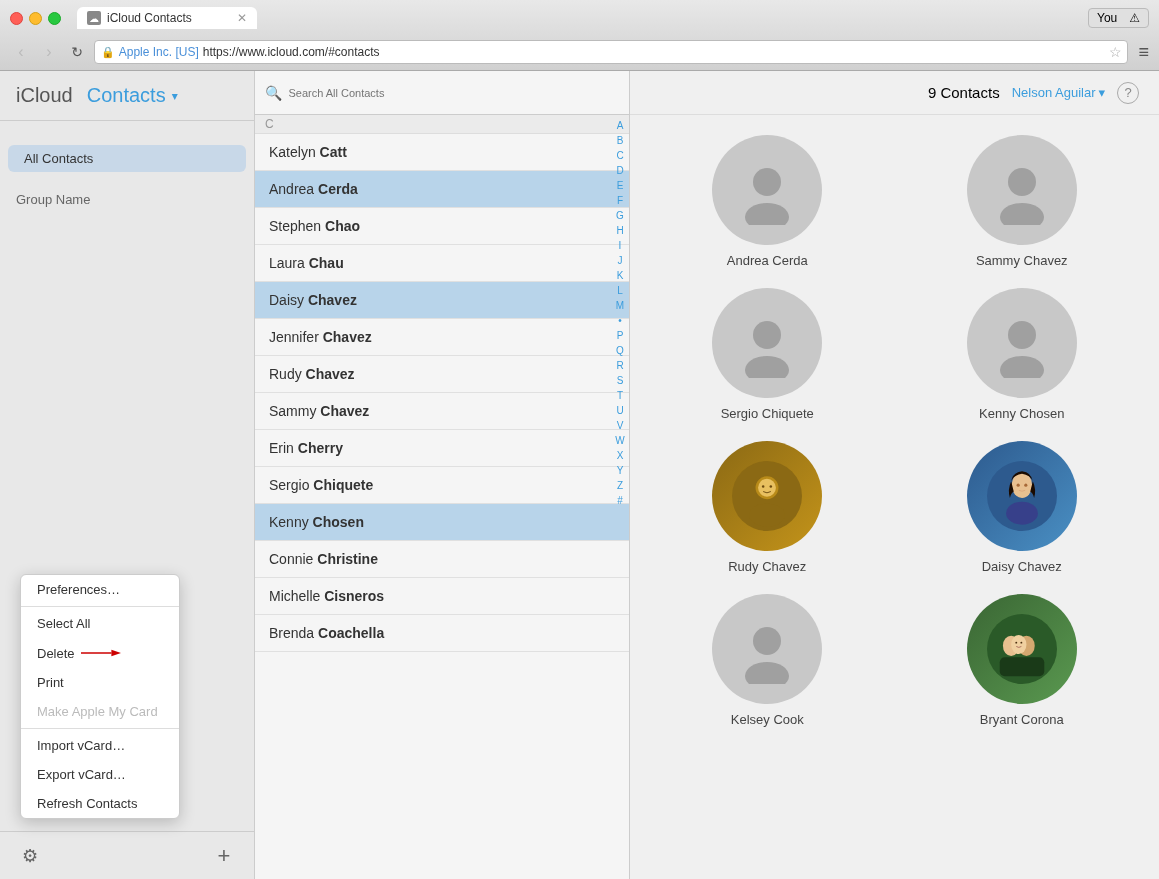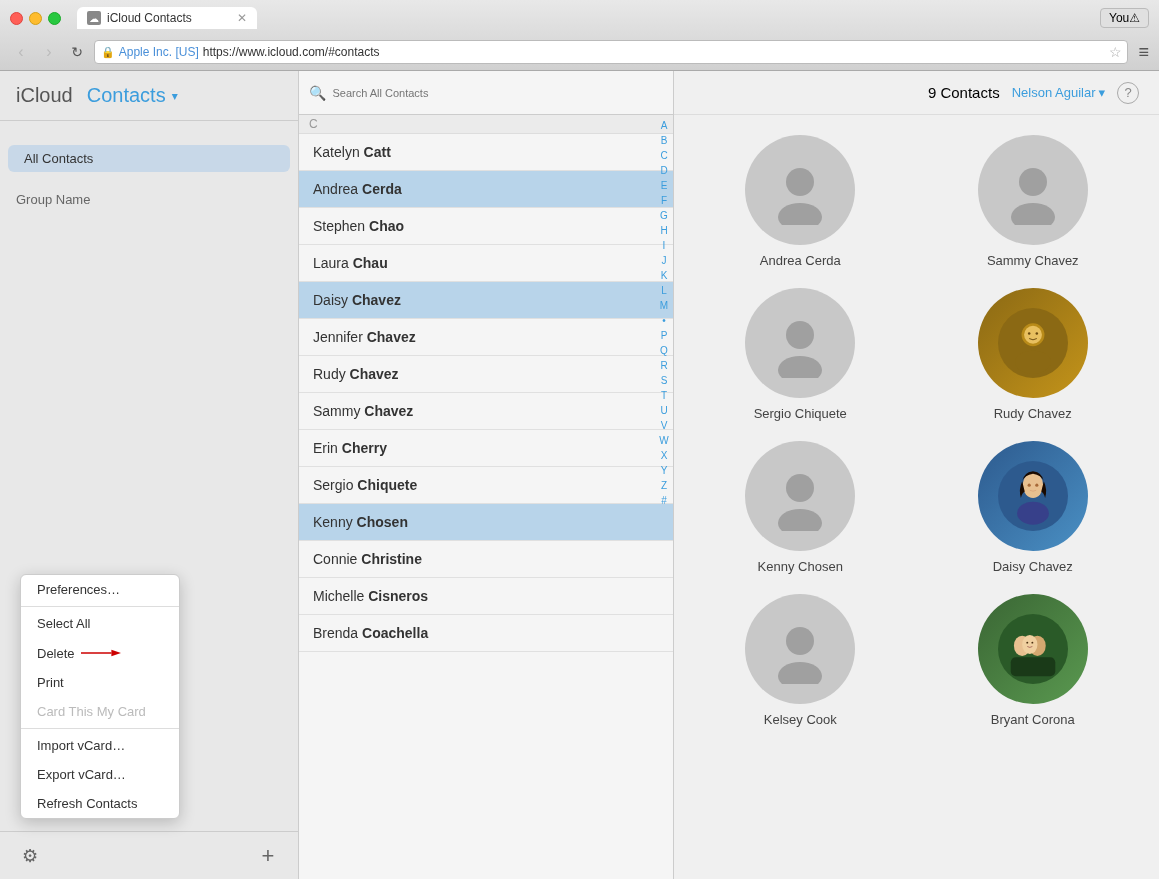--- a/index.html
+++ b/index.html
@@ -103,33 +103,33 @@
     }
     .address-url { color: #333; font-size: 12px; }
     .address-star { margin-left: auto; color: #aaa; font-size: 14px; }
     .address-menu { color: #555; font-size: 18px; margin-left: 4px; }
     .browser-you-btn {
       background: #e0e0e0;
       border: 1px solid #bbb;
       border-radius: 4px;
       padding: 2px 8px;
       font-size: 12px;
-      display: flex; align-items: center; gap: 0;
+      display: flex; align-items: center; gap: 12px;
     }
 
     
     .app-container {
       display: flex;
       height: calc(879px - 70px);
       background: #f0f0f0;
     }
 
     
     .sidebar {
-      width: 299px;
+      width: 255px;
       background: #e8e8e8;
       border-right: 1px solid #ccc;
       display: flex;
       flex-direction: column;
       flex-shrink: 0;
     }
     .sidebar-header {
       padding: 12px 16px;
       display: flex;
       align-items: center;
@@ -477,21 +477,21 @@
           <svg class="arrow-svg" viewBox="0 0 50 16" xmlns="http://www.w3.org/2000/svg">
             <line x1="0" y1="8" x2="38" y2="8" stroke="#cc0000" stroke-width="2"></line>
             <polygon points="38,4 50,8 38,12" fill="#cc0000"></polygon>
           </svg>
         </span>
       </div>
       <div class="context-menu-item">
         <span>Print</span>
       </div>
       <div class="context-menu-item disabled">
-        <span>Card This My Card</span>
+        <span>Make Apple My Card</span>
       </div>
       <div class="context-menu-divider"></div>
       <div class="context-menu-item">
         <span>Import vCard…</span>
       </div>
       <div class="context-menu-item">
         <span>Export vCard…</span>
       </div>
       <div class="context-menu-item">
         <span>Refresh Contacts</span>
@@ -646,72 +646,72 @@
         <div class="contact-avatar">
           <svg viewBox="0 0 70 70" xmlns="http://www.w3.org/2000/svg">
             <circle cx="35" cy="27" r="14" class="silhouette"></circle>
             <ellipse cx="35" cy="62" rx="22" ry="14" class="silhouette"></ellipse>
           </svg>
         </div>
         <span class="contact-card-name">Sergio Chiquete</span>
       </div>
 
       <div class="contact-card">
+        <div class="contact-avatar">
+          <svg viewBox="0 0 70 70" xmlns="http://www.w3.org/2000/svg">
+            <circle cx="35" cy="27" r="14" class="silhouette"></circle>
+            <ellipse cx="35" cy="62" rx="22" ry="14" class="silhouette"></ellipse>
+          </svg>
+        </div>
+        <span class="contact-card-name">Kenny Chosen</span>
+      </div>
+
+      <div class="contact-card">
         <div class="contact-avatar avatar-rudy">
           <svg viewBox="0 0 110 110" xmlns="http://www.w3.org/2000/svg" width="110" height="110">
 
             <rect width="110" height="110" fill="#8B6914" rx="55"></rect>
             <ellipse cx="55" cy="42" rx="18" ry="18" fill="#c4941a" opacity="0.8"></ellipse>
             <ellipse cx="55" cy="42" rx="14" ry="14" fill="#e8c060"></ellipse>
 
             <circle cx="49" cy="40" r="2" fill="#6b4a10"></circle>
             <circle cx="61" cy="40" r="2" fill="#6b4a10"></circle>
             <path d="M49 48 Q55 52 61 48" stroke="#6b4a10" stroke-width="1.5" fill="none"></path>
             <ellipse cx="55" cy="85" rx="28" ry="18" fill="#8B6914" opacity="0.7"></ellipse>
           </svg>
         </div>
         <span class="contact-card-name">Rudy Chavez</span>
+      </div>
+
+      <div class="contact-card">
+        <div class="contact-avatar avatar-daisy">
+          <svg viewBox="0 0 110 110" xmlns="http://www.w3.org/2000/svg" width="110" height="110">
+            <rect width="110" height="110" fill="#2d5a8e" rx="55"></rect>
+            <ellipse cx="55" cy="38" rx="16" ry="20" fill="#e8c090"></ellipse>
+
+            <path d="M38 32 Q40 18 55 16 Q70 18 72 32 Q68 22 55 20 Q42 22 38 32Z" fill="#1a0a00"></path>
+            <path d="M38 32 Q32 45 36 58 Q38 50 42 48Z" fill="#1a0a00"></path>
+            <path d="M72 32 Q78 45 74 58 Q72 50 68 48Z" fill="#1a0a00"></path>
+
+            <circle cx="49" cy="38" r="2.5" fill="#8B4513" opacity="0.7"></circle>
+            <circle cx="61" cy="38" r="2.5" fill="#8B4513" opacity="0.7"></circle>
+            <path d="M50 46 Q55 49 60 46" stroke="#c0604040" stroke-width="1.5" fill="none"></path>
+            <ellipse cx="55" cy="82" rx="25" ry="18" fill="#3a3a8a" opacity="0.8"></ellipse>
+          </svg>
+        </div>
+        <span class="contact-card-name">Daisy Chavez</span>
       </div>
 
       <div class="contact-card">
         <div class="contact-avatar">
           <svg viewBox="0 0 70 70" xmlns="http://www.w3.org/2000/svg">
             <circle cx="35" cy="27" r="14" class="silhouette"></circle>
             <ellipse cx="35" cy="62" rx="22" ry="14" class="silhouette"></ellipse>
           </svg>
         </div>
-        <span class="contact-card-name">Kenny Chosen</span>
-      </div>
-
-      <div class="contact-card">
-        <div class="contact-avatar avatar-daisy">
-          <svg viewBox="0 0 110 110" xmlns="http://www.w3.org/2000/svg" width="110" height="110">
-            <rect width="110" height="110" fill="#2d5a8e" rx="55"></rect>
-            <ellipse cx="55" cy="38" rx="16" ry="20" fill="#e8c090"></ellipse>
-
-            <path d="M38 32 Q40 18 55 16 Q70 18 72 32 Q68 22 55 20 Q42 22 38 32Z" fill="#1a0a00"></path>
-            <path d="M38 32 Q32 45 36 58 Q38 50 42 48Z" fill="#1a0a00"></path>
-            <path d="M72 32 Q78 45 74 58 Q72 50 68 48Z" fill="#1a0a00"></path>
-
-            <circle cx="49" cy="38" r="2.5" fill="#8B4513" opacity="0.7"></circle>
-            <circle cx="61" cy="38" r="2.5" fill="#8B4513" opacity="0.7"></circle>
-            <path d="M50 46 Q55 49 60 46" stroke="#c0604040" stroke-width="1.5" fill="none"></path>
-            <ellipse cx="55" cy="82" rx="25" ry="18" fill="#3a3a8a" opacity="0.8"></ellipse>
-          </svg>
-        </div>
-        <span class="contact-card-name">Daisy Chavez</span>
-      </div>
-
-      <div class="contact-card">
-        <div class="contact-avatar">
-          <svg viewBox="0 0 70 70" xmlns="http://www.w3.org/2000/svg">
-            <circle cx="35" cy="27" r="14" class="silhouette"></circle>
-            <ellipse cx="35" cy="62" rx="22" ry="14" class="silhouette"></ellipse>
-          </svg>
-        </div>
         <span class="contact-card-name">Kelsey Cook</span>
       </div>
 
       <div class="contact-card">
         <div class="contact-avatar avatar-bryant">
           <svg viewBox="0 0 110 110" xmlns="http://www.w3.org/2000/svg" width="110" height="110">
             <rect width="110" height="110" fill="#2a5a28" rx="55"></rect>
 
             <ellipse cx="38" cy="50" rx="13" ry="16" fill="#e8c090"></ellipse>
             <ellipse cx="62" cy="50" rx="13" ry="16" fill="#d4a870"></ellipse>

